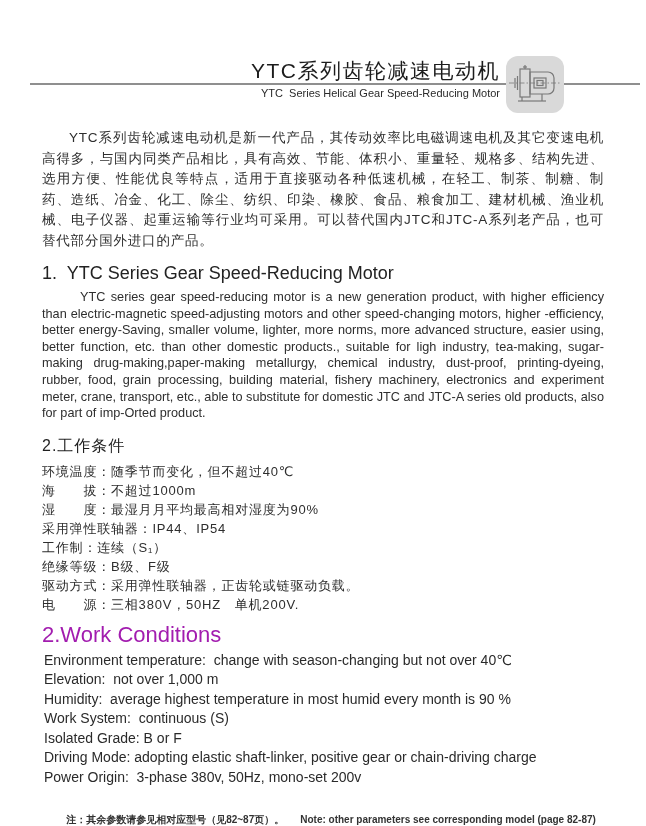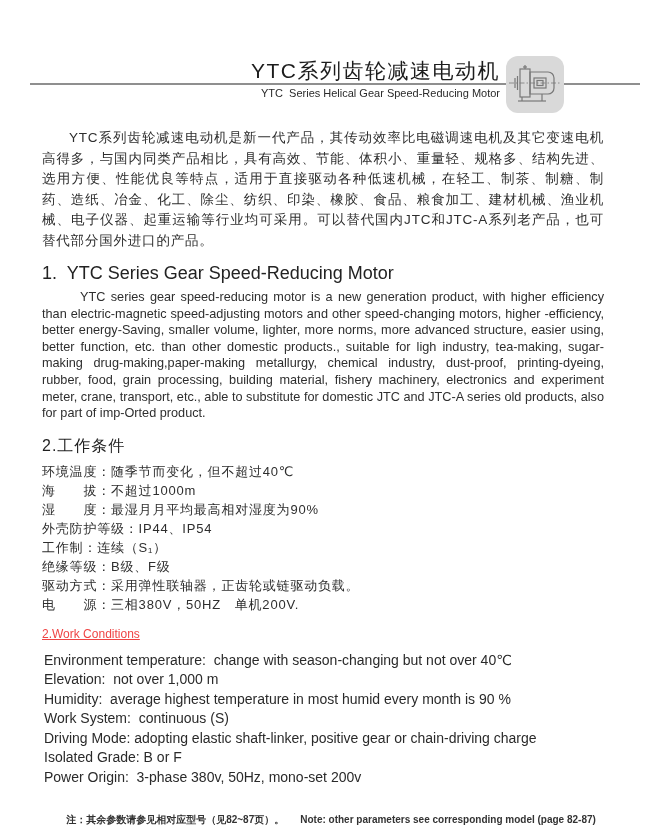--- a/index.html
+++ b/index.html
@@ -58,22 +58,22 @@
   .sec-head-zh2 {
     font-size:16px; font-weight:normal; color:#1f1f1f;
     letter-spacing:1px; margin:14px 0 0 0; line-height:19px; white-space:pre;
   }
   .list-zh {
     list-style:none; margin:7px 0 0 0; padding:0;
     font-size:13px; line-height:19px; letter-spacing:0.8px; color:#2e2e2e;
   }
   .list-zh li { white-space:pre-wrap; }
   .sec-head-en2 {
-    font-size:12px; font-weight:normal; color:#ef4444;
-    margin:10px 0 0 0; line-height:21px; white-space:pre;text-decoration:underline;
+    font-size:22px; font-weight:normal; color:#a21caf;
+    margin:10px 0 0 0; line-height:21px; white-space:pre;
   }
   .list-en {
     list-style:none; margin:6px 0 0 0; padding:0 0 0 2px;
     font-size:14px; line-height:19.5px; color:#2a2a2a;
   }
   .list-en li { white-space:pre-wrap; }
 
   
   .footer-note {
     position:absolute; left:55px; bottom:23px;
@@ -117,35 +117,35 @@
     <p class="body-zh">YTC系列齿轮减速电动机是新一代产品，其传动效率比电磁调速电机及其它变速电机高得多，与国内同类产品相比，具有高效、节能、体积小、重量轻、规格多、结构先进、选用方便、性能优良等特点，适用于直接驱动各种低速机械，在轻工、制茶、制糖、制药、造纸、冶金、化工、除尘、纺织、印染、橡胶、食品、粮食加工、建材机械、渔业机械、电子仪器、起重运输等行业均可采用。可以替代国内JTC和JTC-A系列老产品，也可替代部分国外进口的产品。</p>
 
     <div class="sec-head-en">1.  YTC Series Gear Speed-Reducing Motor</div>
     <p class="body-en">YTC series gear speed-reducing motor is a new generation product, with higher efficiency than electric-magnetic speed-adjusting motors and other speed-changing motors, higher -efficiency, better energy-Saving, smaller volume, lighter, more norms, more advanced structure, easier using, better function, etc. than other domestic products., suitable for ligh industry, tea-making, sugar-making drug-making,paper-making metallurgy, chemical industry, dust-proof, printing-dyeing, rubber, food, grain processing, building material, fishery machinery, electronics and experiment meter, crane, transport, etc., able to substitute for domestic JTC and JTC-A series old products, also for part of imp-Orted product.</p>
 
     <div class="sec-head-zh2">2.工作条件</div>
     <ul class="list-zh">
       <li>环境温度：随季节而变化，但不超过40℃</li>
       <li>海　　拔：不超过1000m</li>
       <li>湿　　度：最湿月月平均最高相对湿度为90%</li>
-      <li>外壳防护等级：IP44、IP54</li>
+      <li>采用弹性联轴器：IP44、IP54</li>
       <li>工作制：连续（S₁）</li>
       <li>绝缘等级：B级、F级</li>
       <li>驱动方式：采用弹性联轴器，正齿轮或链驱动负载。</li>
       <li>电　　源：三相380V，50HZ　单机200V.</li>
     </ul>
 
     <div class="sec-head-en2">2.Work Conditions</div>
     <ul class="list-en">
       <li>Environment temperature:  change with season-changing but not over 40℃</li>
       <li>Elevation:  not over 1,000 m</li>
       <li>Humidity:  average highest temperature in most humid every month is 90 %</li>
       <li>Work System:  continuous (S)</li>
+      <li>Isolated Grade: B or F</li>
       <li>Driving Mode: adopting elastic shaft-linker, positive gear or chain-driving charge</li>
-      <li>Isolated Grade: B or F</li>
       <li>Power Origin:  3-phase 380v, 50Hz, mono-set 200v</li>
     </ul>
 
   </div>
 
   <div class="footer-note">
     <span>注：其余参数请参见相对应型号（见82~87页）。</span><span class="en-part">Note: other parameters see corresponding model (page 82-87)</span>
   </div>
 
 </div>

